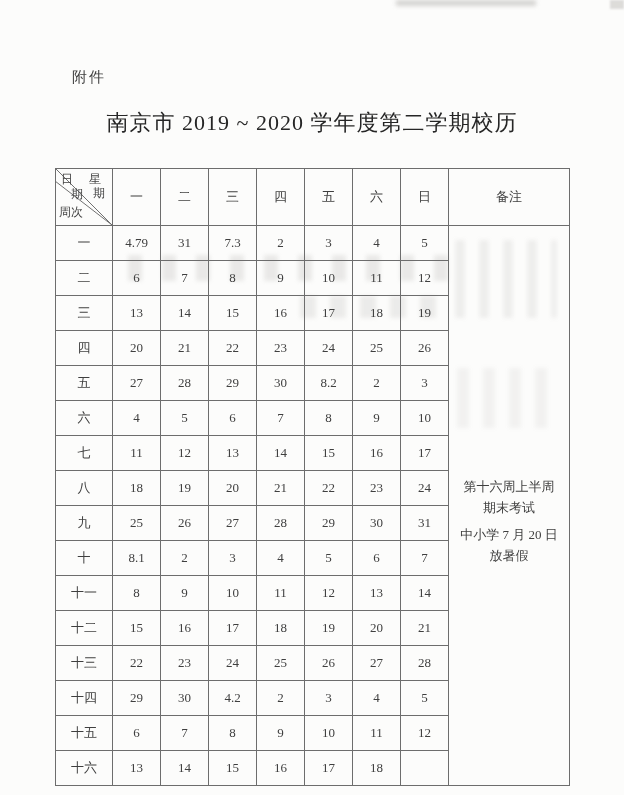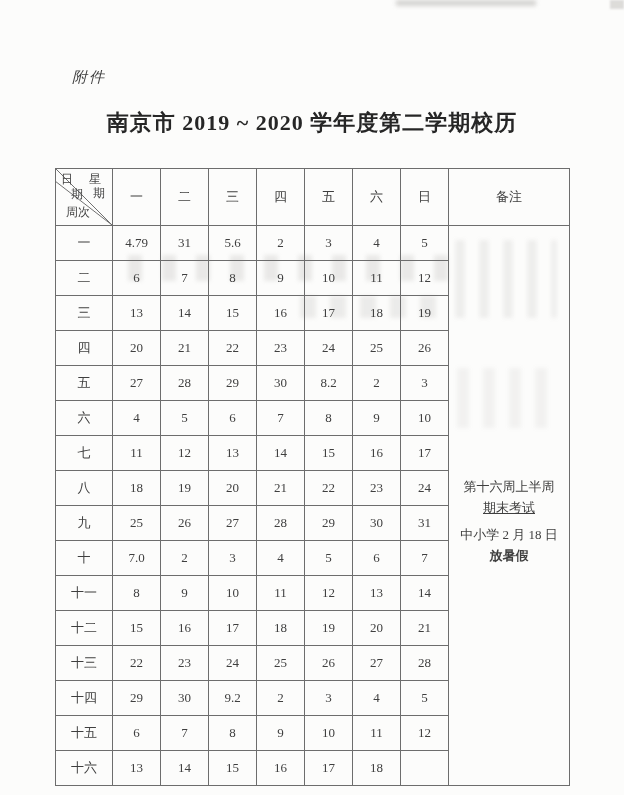--- a/index.html
+++ b/index.html
@@ -22,24 +22,24 @@
   .a-ghost2{left:300px;top:296px;width:150px;height:22px;
     background:repeating-linear-gradient(90deg,rgba(120,118,115,.12) 0 16px,rgba(120,118,115,0) 16px 30px);
     filter:blur(2px);}
   .a-ghost3{left:455px;top:240px;width:102px;height:78px;
     background:repeating-linear-gradient(90deg,rgba(125,122,118,.10) 0 10px,rgba(125,122,118,0) 10px 24px);
     filter:blur(2px);}
   .a-ghost4{left:457px;top:368px;width:98px;height:60px;
     background:repeating-linear-gradient(90deg,rgba(125,122,118,.08) 0 12px,rgba(125,122,118,0) 12px 26px);
     filter:blur(2px);}
 
-  .attachment{position:absolute;left:72px;top:68px;font-size:15px;letter-spacing:2px;z-index:1;font-style:italic;}
+  .attachment{position:absolute;left:72px;top:68px;font-size:15px;letter-spacing:2px;z-index:1;}
   .title{
     position:absolute;left:0;right:0;top:108px;margin:0;z-index:1;
-    text-align:center;font-size:22px;font-weight:bold;color:var(--title-ink);
+    text-align:center;font-size:22px;font-weight:normal;color:var(--title-ink);
     letter-spacing:1px;
   }
 
   table.cal{
     position:absolute;left:55px;top:168px;z-index:1;
     border-collapse:collapse;table-layout:fixed;
   }
   .cal th,.cal td{
     border:1px solid var(--line);
     font-weight:normal;font-size:13px;color:var(--ink);
@@ -49,21 +49,21 @@
   .cal tbody tr{height:35px;}
 
   .corner{position:relative;padding:0;}
   .diag{position:absolute;left:0;top:0;width:100%;height:100%;display:block;}
   .diag line{stroke:var(--line);stroke-width:1;}
   .cch{position:absolute;font-size:12px;line-height:1;white-space:nowrap;}
   .p-ri{left:5px;top:4px;}
   .p-qi1{left:15px;top:19px;}
   .p-xing{left:33px;top:4px;}
   .p-qi2{left:37px;top:18px;}
-  .p-zhou{left:10px;top:37px;}
+  .p-zhou{left:3px;top:37px;}
 
   .remarks-cell{
     text-align:left;vertical-align:middle;
     padding:0 5px 0 9px;font-size:12.5px;line-height:21px;
   }
   .remark-block + .remark-block{margin-top:6px;}
 </style>
 </head>
 <body>
 
@@ -112,33 +112,33 @@
         <th>六</th>
         <th>日</th>
         <th>备注</th>
       </tr>
     </thead>
     <tbody>
         <tr>
           <td>一</td>
           <td>4.79</td>
           <td>31</td>
-          <td>5.6</td>
+          <td>7.3</td>
           <td>2</td>
           <td>3</td>
           <td>4</td>
           <td>5</td>
           <td rowspan="16" class="remarks-cell">
             <div class="remark-block">
               <div style="white-space: nowrap; margin-top: 31px;">第十六周上半周</div>
-              <div style="white-space: nowrap; text-decoration: underline;">期末考试</div>
+              <div style="white-space: nowrap;">期末考试</div>
             </div>
             <div class="remark-block">
-              <div style="white-space: nowrap;">中小学 2 月 18 日</div>
-              <div style="white-space: nowrap; font-weight: bold;">放暑假</div>
+              <div style="white-space: nowrap;">中小学 7 月 20 日</div>
+              <div style="white-space: nowrap;">放暑假</div>
             </div>
           </td>
         </tr>
         <tr>
           <td>二</td>
           <td>6</td>
           <td>7</td>
           <td>8</td>
           <td>9</td>
           <td>10</td>
@@ -210,21 +210,21 @@
           <td>25</td>
           <td>26</td>
           <td>27</td>
           <td>28</td>
           <td>29</td>
           <td>30</td>
           <td>31</td>
         </tr>
         <tr>
           <td>十</td>
-          <td>7.0</td>
+          <td>8.1</td>
           <td>2</td>
           <td>3</td>
           <td>4</td>
           <td>5</td>
           <td>6</td>
           <td>7</td>
         </tr>
         <tr>
           <td>十一</td>
           <td>8</td>
@@ -252,21 +252,21 @@
           <td>24</td>
           <td>25</td>
           <td>26</td>
           <td>27</td>
           <td>28</td>
         </tr>
         <tr>
           <td>十四</td>
           <td>29</td>
           <td>30</td>
-          <td>9.2</td>
+          <td>4.2</td>
           <td>2</td>
           <td>3</td>
           <td>4</td>
           <td>5</td>
         </tr>
         <tr>
           <td>十五</td>
           <td>6</td>
           <td>7</td>
           <td>8</td>

